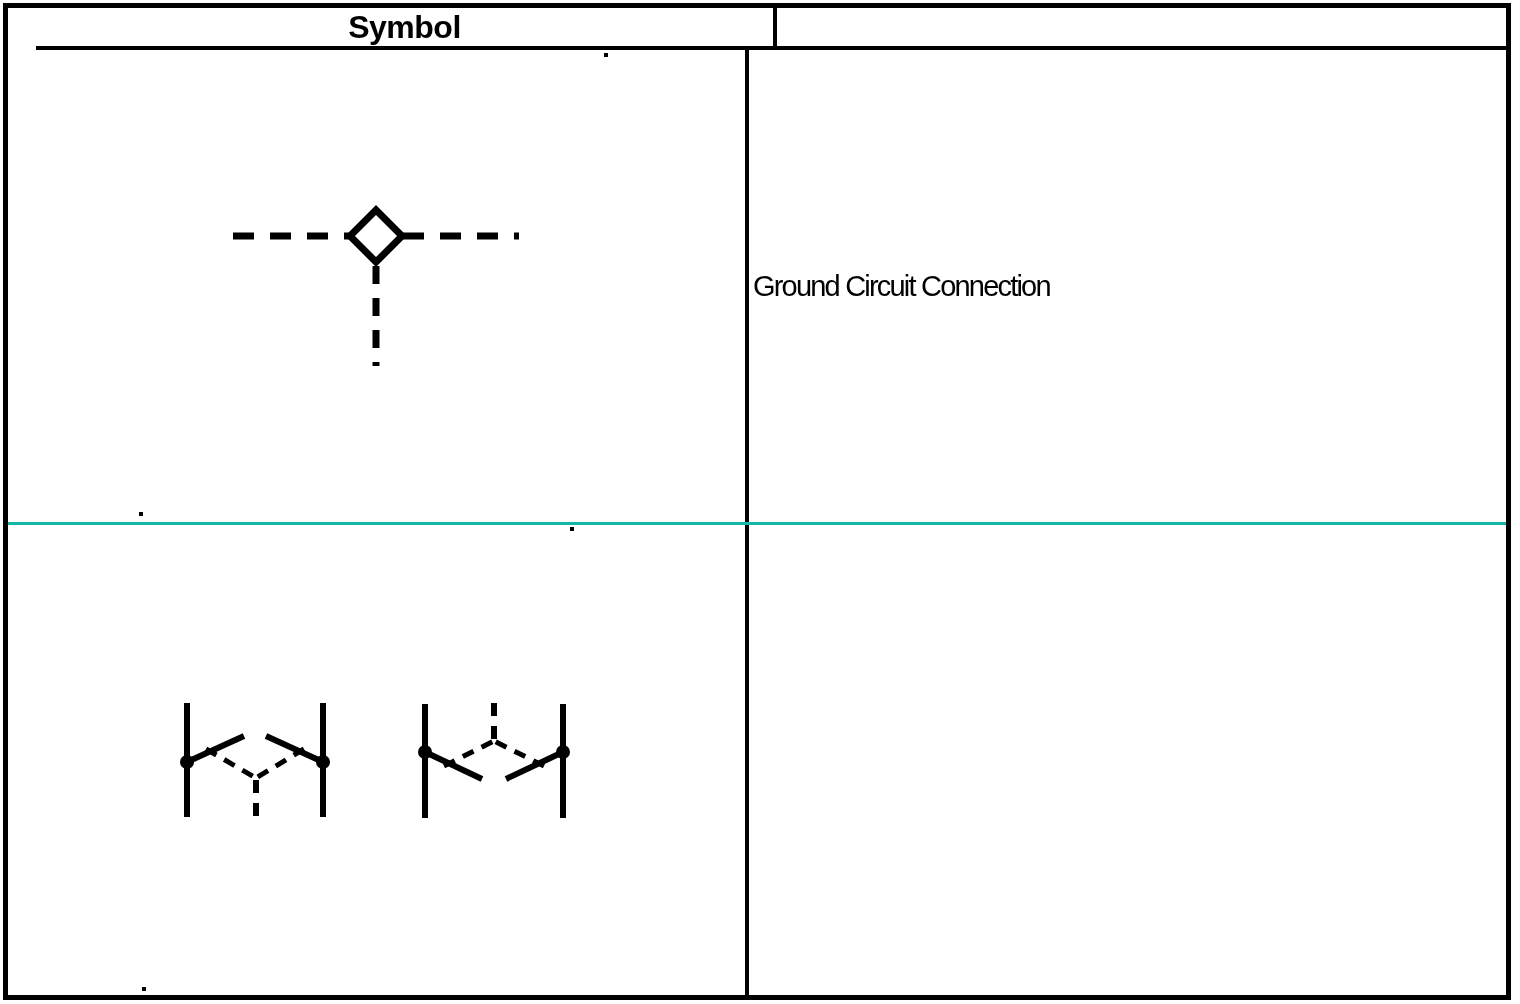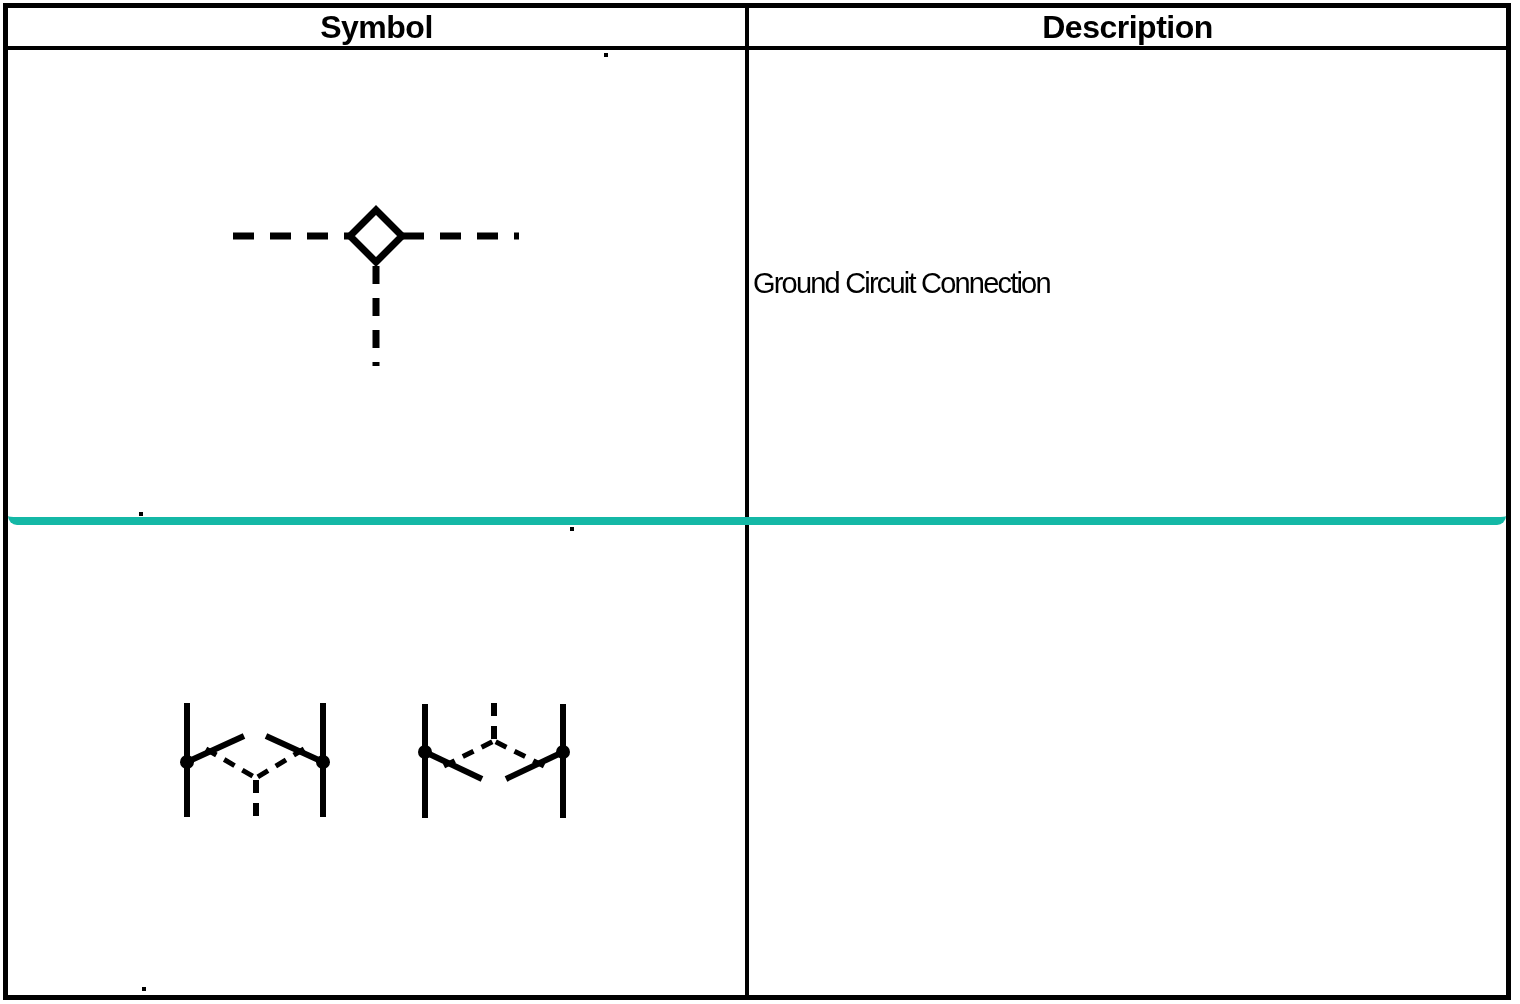--- a/index.html
+++ b/index.html
@@ -27,28 +27,28 @@
     display: flex;
     flex-direction: column;
     background: #ffffff;
   }
   .hrow {
     display: flex;
     flex: 0 0 auto;
     height: 42px;
     border-bottom: 4px solid #000000;
     box-sizing: border-box;
+    margin-left: 28px;
   }
   .row1 {
     display: flex;
     flex: 0 0 auto;
     height: 475px;
-    border-bottom: 8px solid #14b8a6;
+    border-bottom: 3px solid #14b8a6;
     box-sizing: border-box;
-    border-radius: 9px;
   }
   .row2 {
     display: flex;
     flex: 1 1 auto;
   }
   .sym-col {
     flex: 0 0 auto;
     width: 741px;
     border-right: 4px solid #000000;
     box-sizing: border-box;
@@ -88,21 +88,20 @@
 </style>
 </head>
 <body>
 
 <div class="page">
 
   <div class="symbol-table">
 
     <div class="hrow">
       <div class="sym-col hcell">Symbol</div>
-      <div class="desc-col hcell">Description</div>
     </div>
 
     <div class="row1">
       <div class="sym-col symcell">
 
         <svg width="737" height="471" viewBox="8 50 737 471">
           <path d="M233 236 H350" stroke="#000" stroke-width="7" fill="none" stroke-dasharray="21 16"></path>
           <path d="M403 236 H519" stroke="#000" stroke-width="7" fill="none" stroke-dasharray="21 16"></path>
           <path d="M376 266 V366" stroke="#000" stroke-width="7" fill="none" stroke-dasharray="18 14"></path>
           <polygon points="350,236 376,210 402,236 376,262" fill="#ffffff" stroke="#000" stroke-width="7" stroke-linejoin="miter"></polygon>

